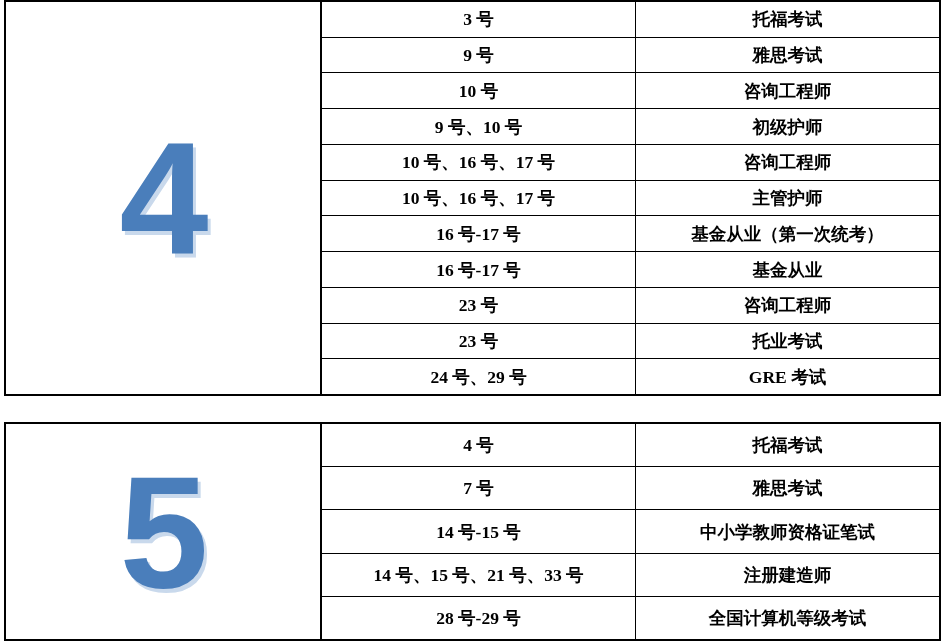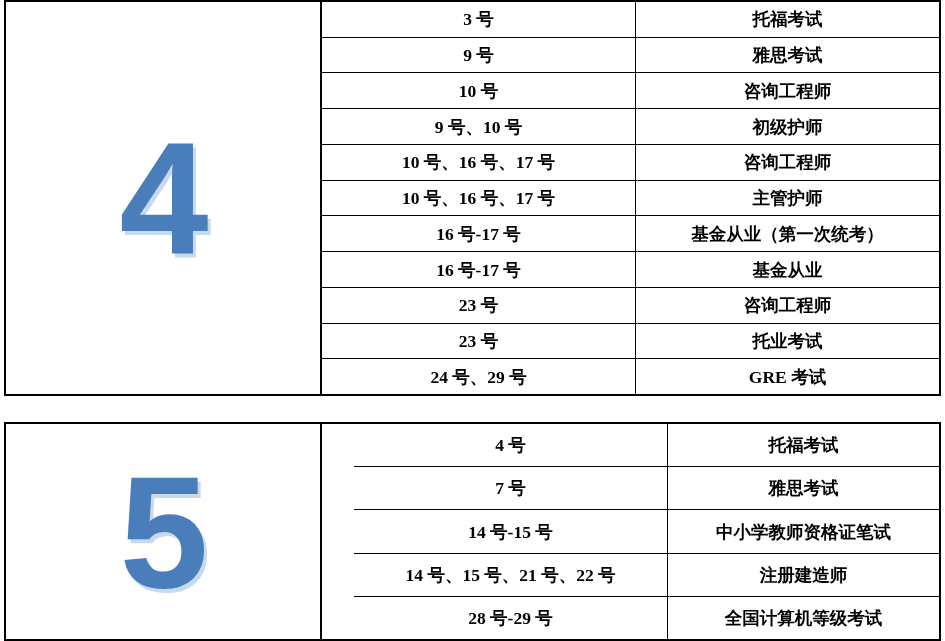--- a/index.html
+++ b/index.html
@@ -87,21 +87,21 @@
   #block-4 {
     top: 0px;
     height: 396px;
   }
   #block-4 .row { height: 35.6px; }
 
   #block-5 {
     top: 422px;
     height: 219px;
   }
-  #block-5 .row { height: 35.8px; margin-left: 32px; }
+  #block-5 .row { height: 35.8px; }
 </style>
 </head>
 <body>
 
 <div class="page">
 
   <div class="month-block" id="block-4">
     <div class="month-cell">
       <span class="month-number">4</span>
     </div>
@@ -164,21 +164,21 @@
       </div>
       <div class="row">
         <div class="cell cell-date">7 号</div>
         <div class="cell cell-exam">雅思考试</div>
       </div>
       <div class="row">
         <div class="cell cell-date">14 号-15 号</div>
         <div class="cell cell-exam">中小学教师资格证笔试</div>
       </div>
       <div class="row">
-        <div class="cell cell-date">14 号、15 号、21 号、22 号</div>
+        <div class="cell cell-date">14 号、15 号、21 号、33 号</div>
         <div class="cell cell-exam">注册建造师</div>
       </div>
       <div class="row">
         <div class="cell cell-date">28 号-29 号</div>
         <div class="cell cell-exam">全国计算机等级考试</div>
       </div>
     </div>
   </div>
 
 </div>

